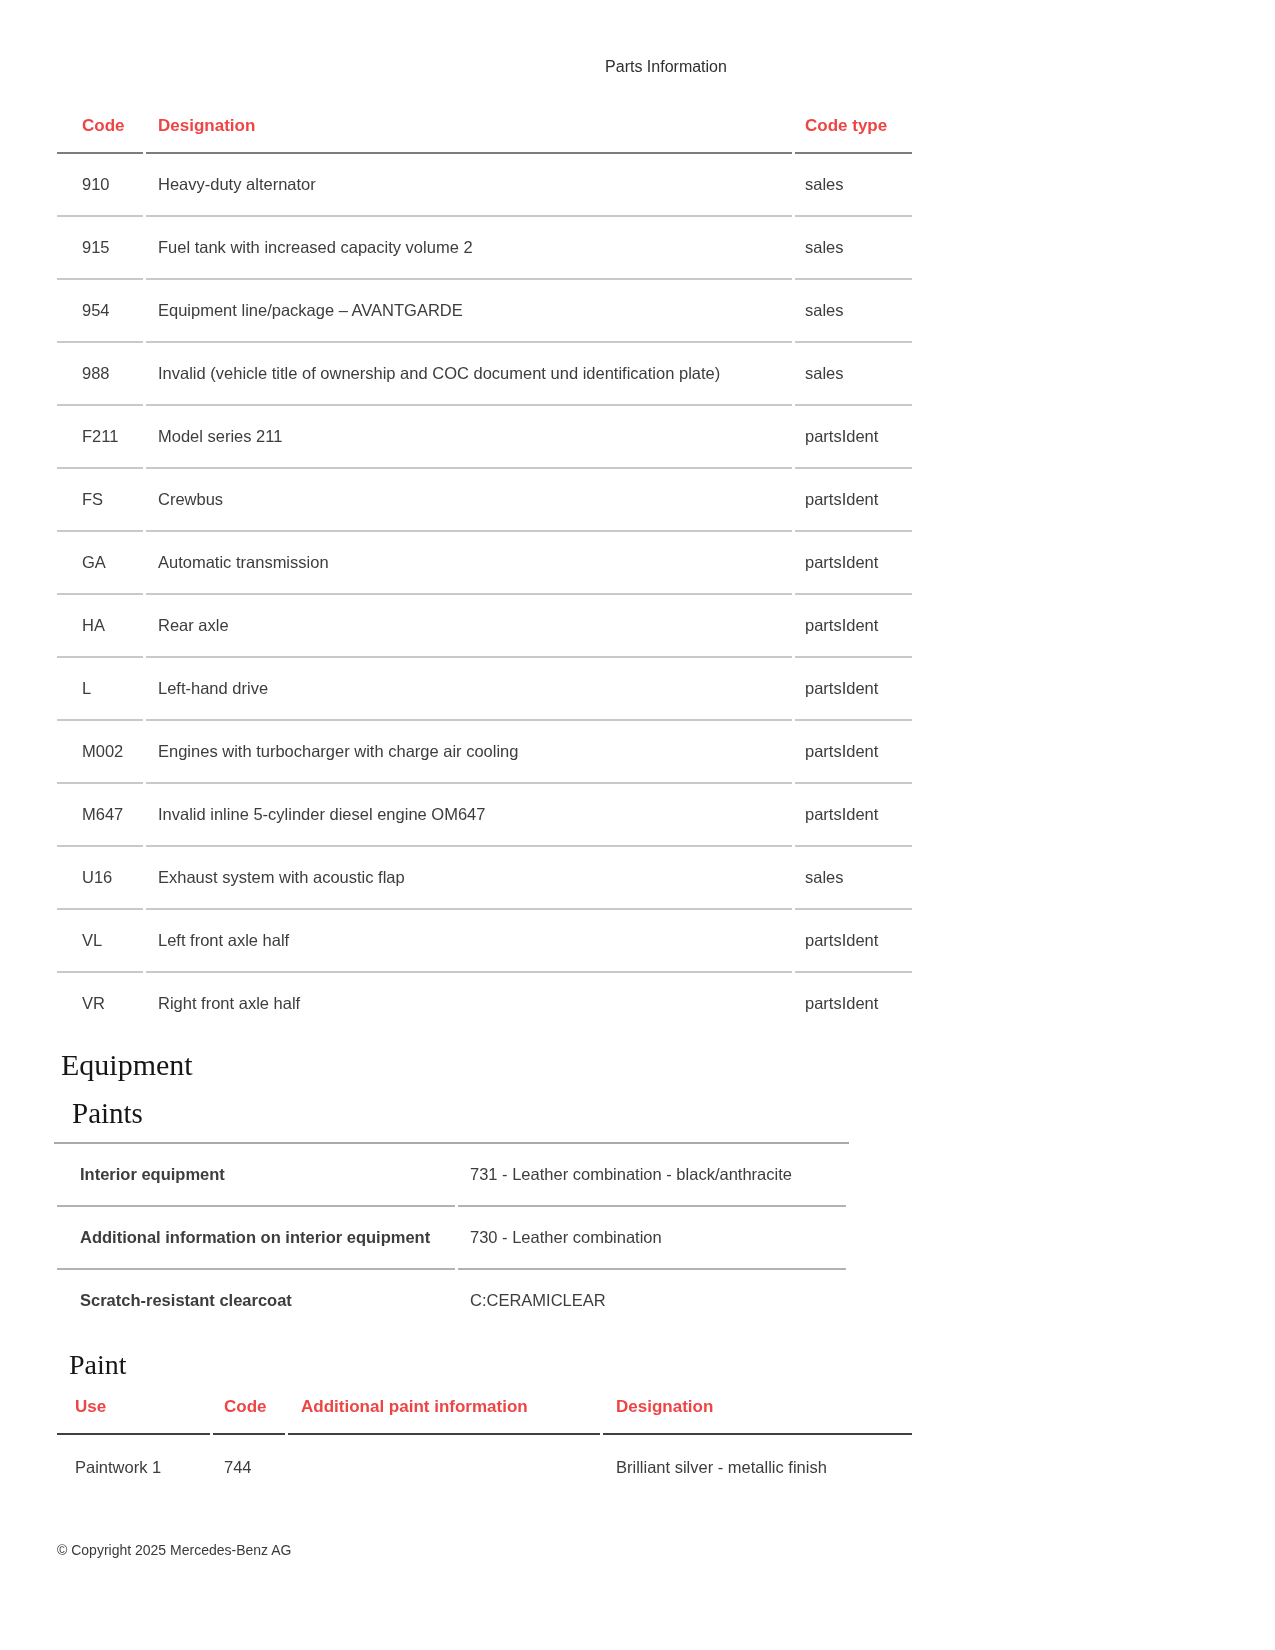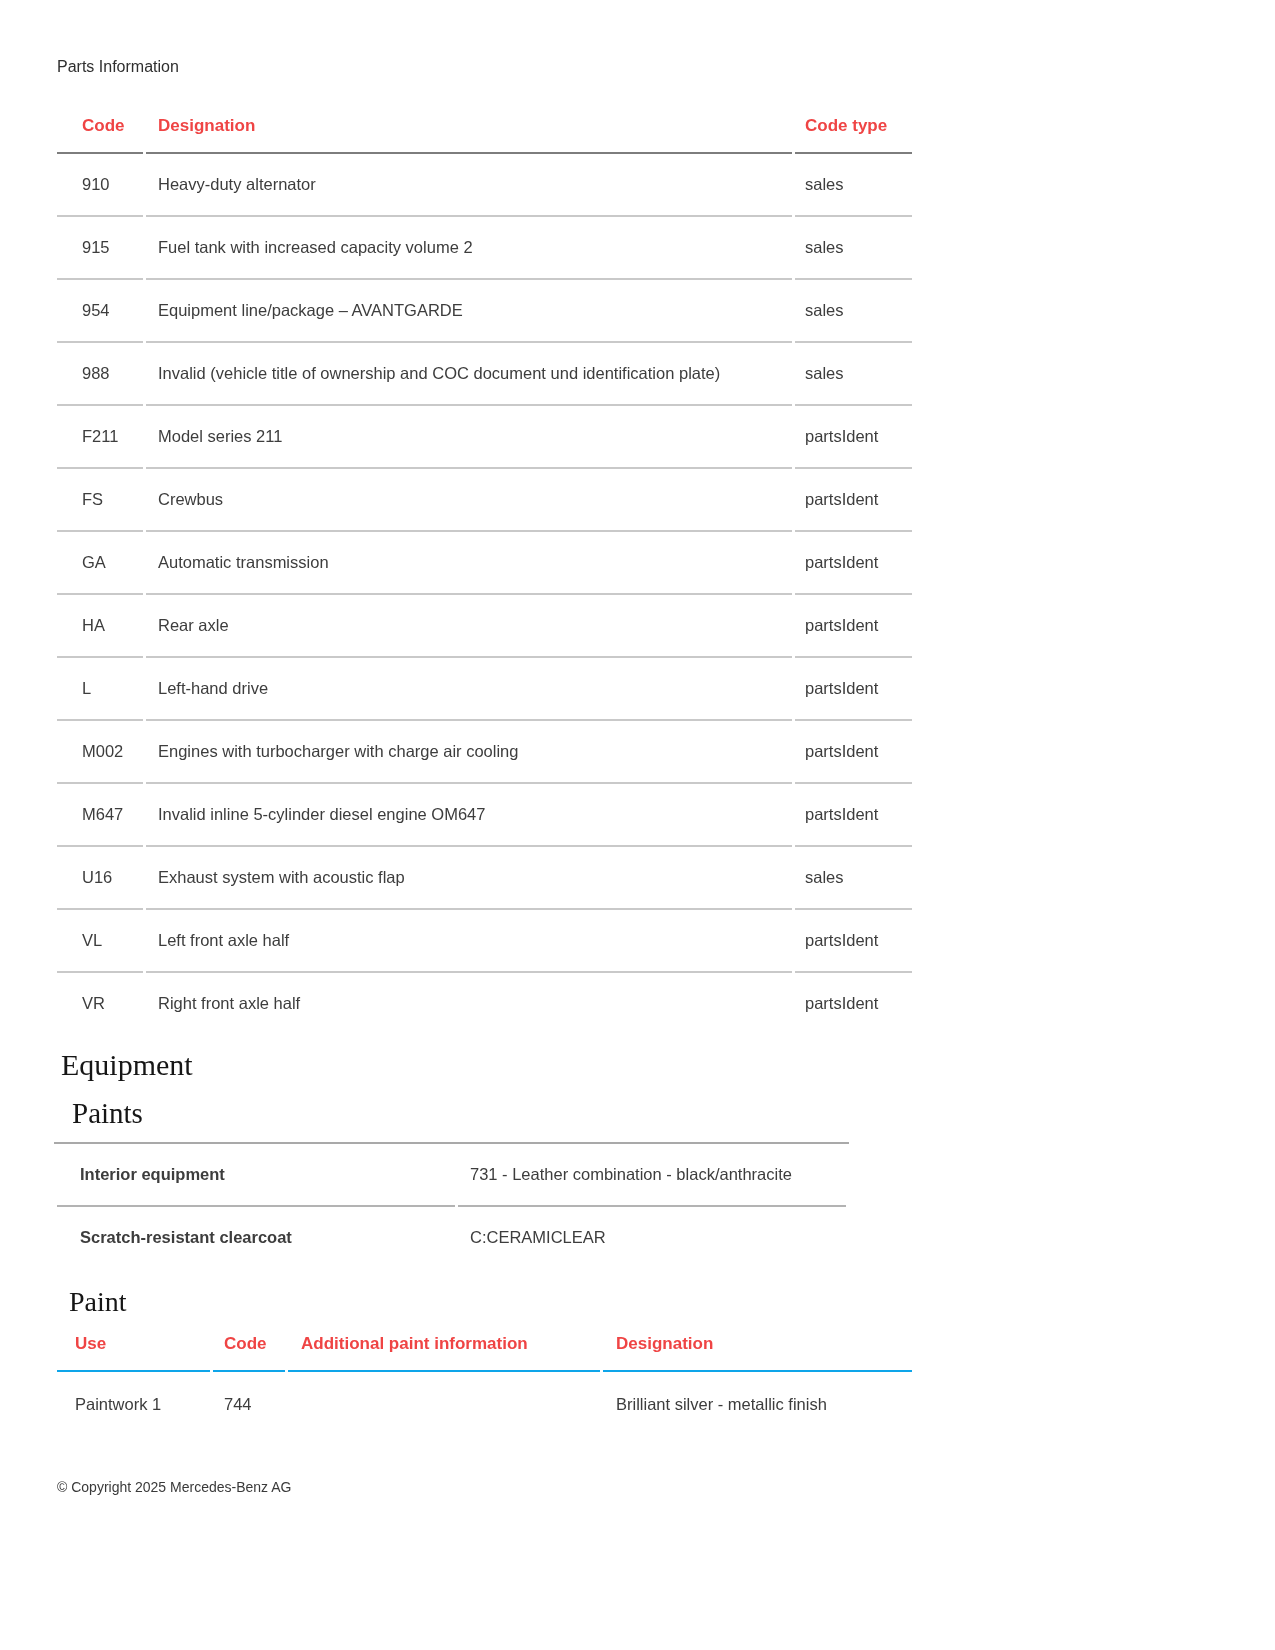--- a/index.html
+++ b/index.html
@@ -15,20 +15,21 @@
     position: relative;
     overflow: hidden;
   }
   .page {
     padding: 56px 0 0 57px;
   }
   .doc-title {
     font-size: 16px;
     line-height: 22px;
     color: #2f2f2f;
+    text-align: center;
   }
 
   
   table {
     border-collapse: separate;
     border-spacing: 3px 0;
     table-layout: fixed;
     margin-left: -3px;
     font-size: 16.5px;
   }
@@ -102,21 +103,21 @@
   table.paints .p1 { padding-left: 23px; font-weight: bold; }
   table.paints .p2 { padding-left: 12px; }
 
   
   table.paint {
     width: 861px;
     margin-top: 0;
   }
   table.paint thead th {
     height: 50px;
-    border-bottom: 2px solid #0ea5e9;
+    border-bottom: 2px solid #404040;
   }
   table.paint tbody td {
     height: 62px;
   }
   table.paint .u1 { padding-left: 18px; }
   table.paint .u2 { padding-left: 11px; }
   table.paint .u3 { padding-left: 13px; }
   table.paint .u4 { padding-left: 13px; }
 
   .footer {
@@ -226,20 +227,24 @@
 
   <table class="paints">
     <colgroup>
         <col style="width:398px">
         <col style="width:388px">
       </colgroup>
     <tbody>
       <tr>
           <td class="p1">Interior equipment</td>
           <td class="p2">731 - Leather combination - black/anthracite</td>
+        </tr>
+      <tr>
+          <td class="p1">Additional information on interior equipment</td>
+          <td class="p2">730 - Leather combination</td>
         </tr>
       <tr>
           <td class="p1">Scratch-resistant clearcoat</td>
           <td class="p2">C:CERAMICLEAR</td>
         </tr>
     </tbody>
   </table>
 
   <h2 class="paint-h">Paint</h2>
 

